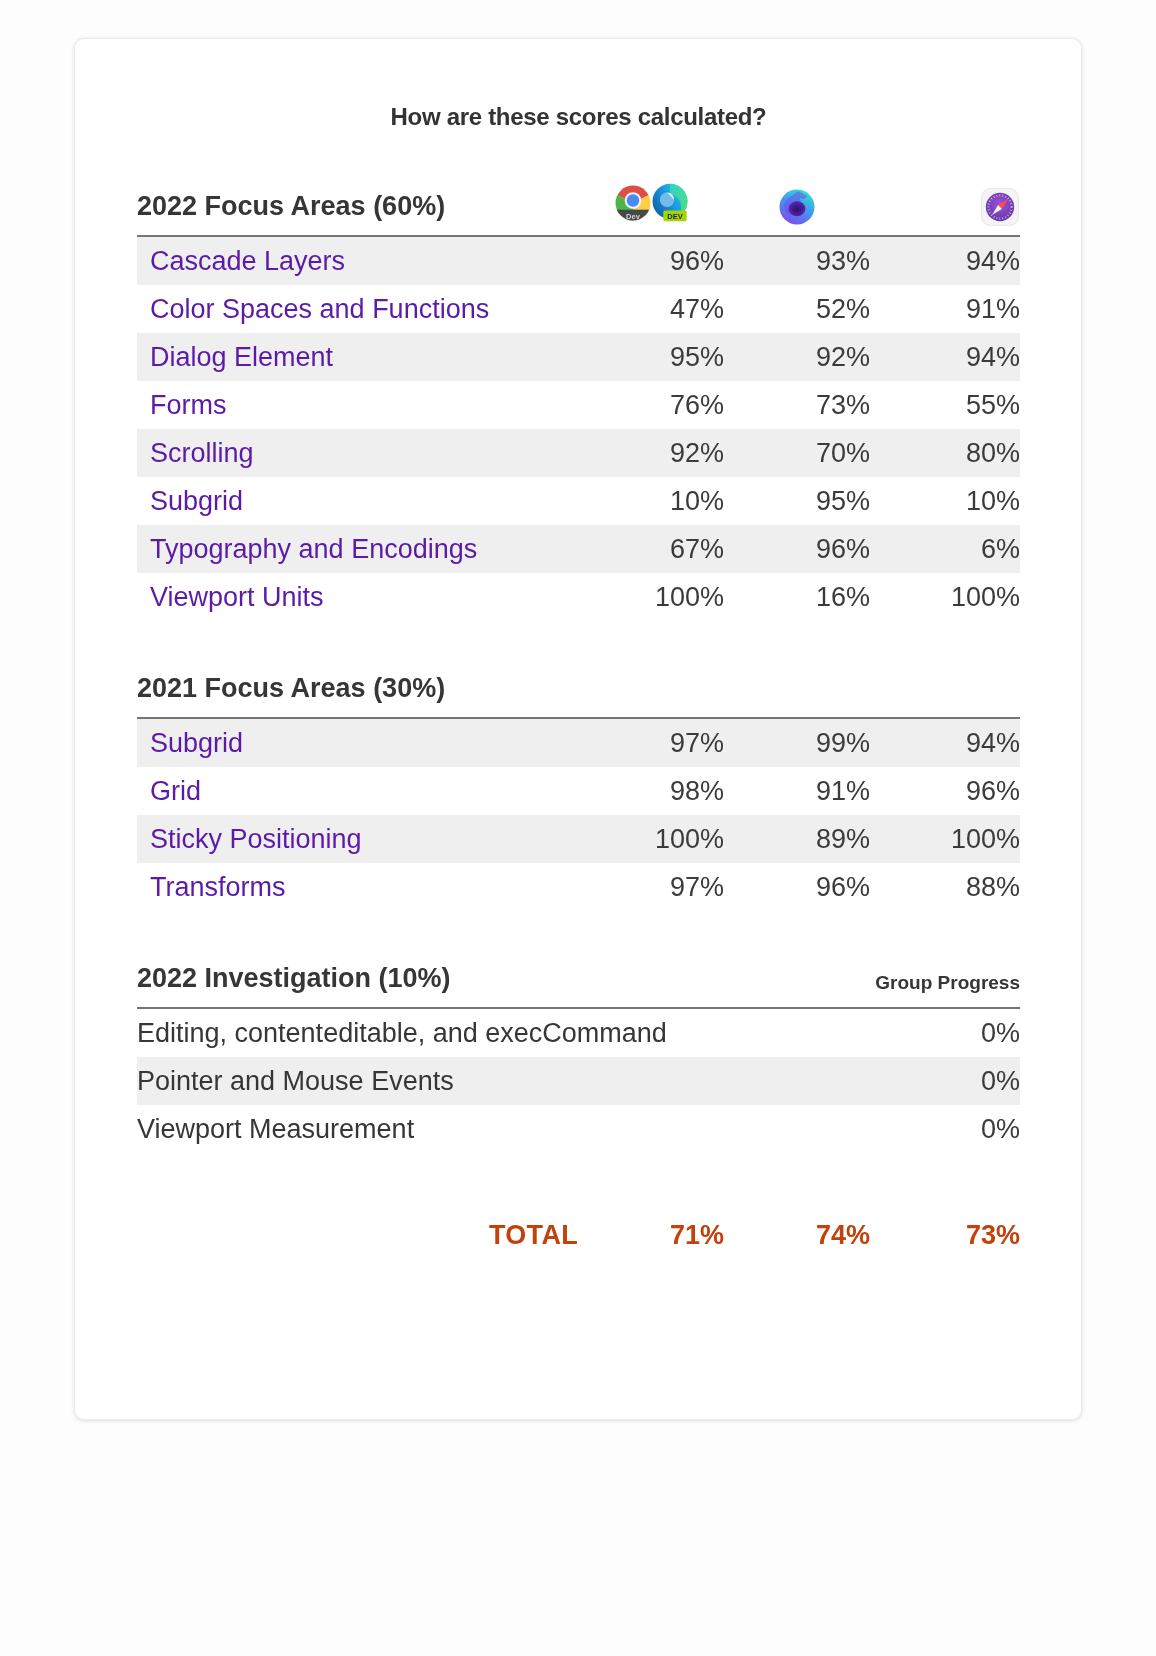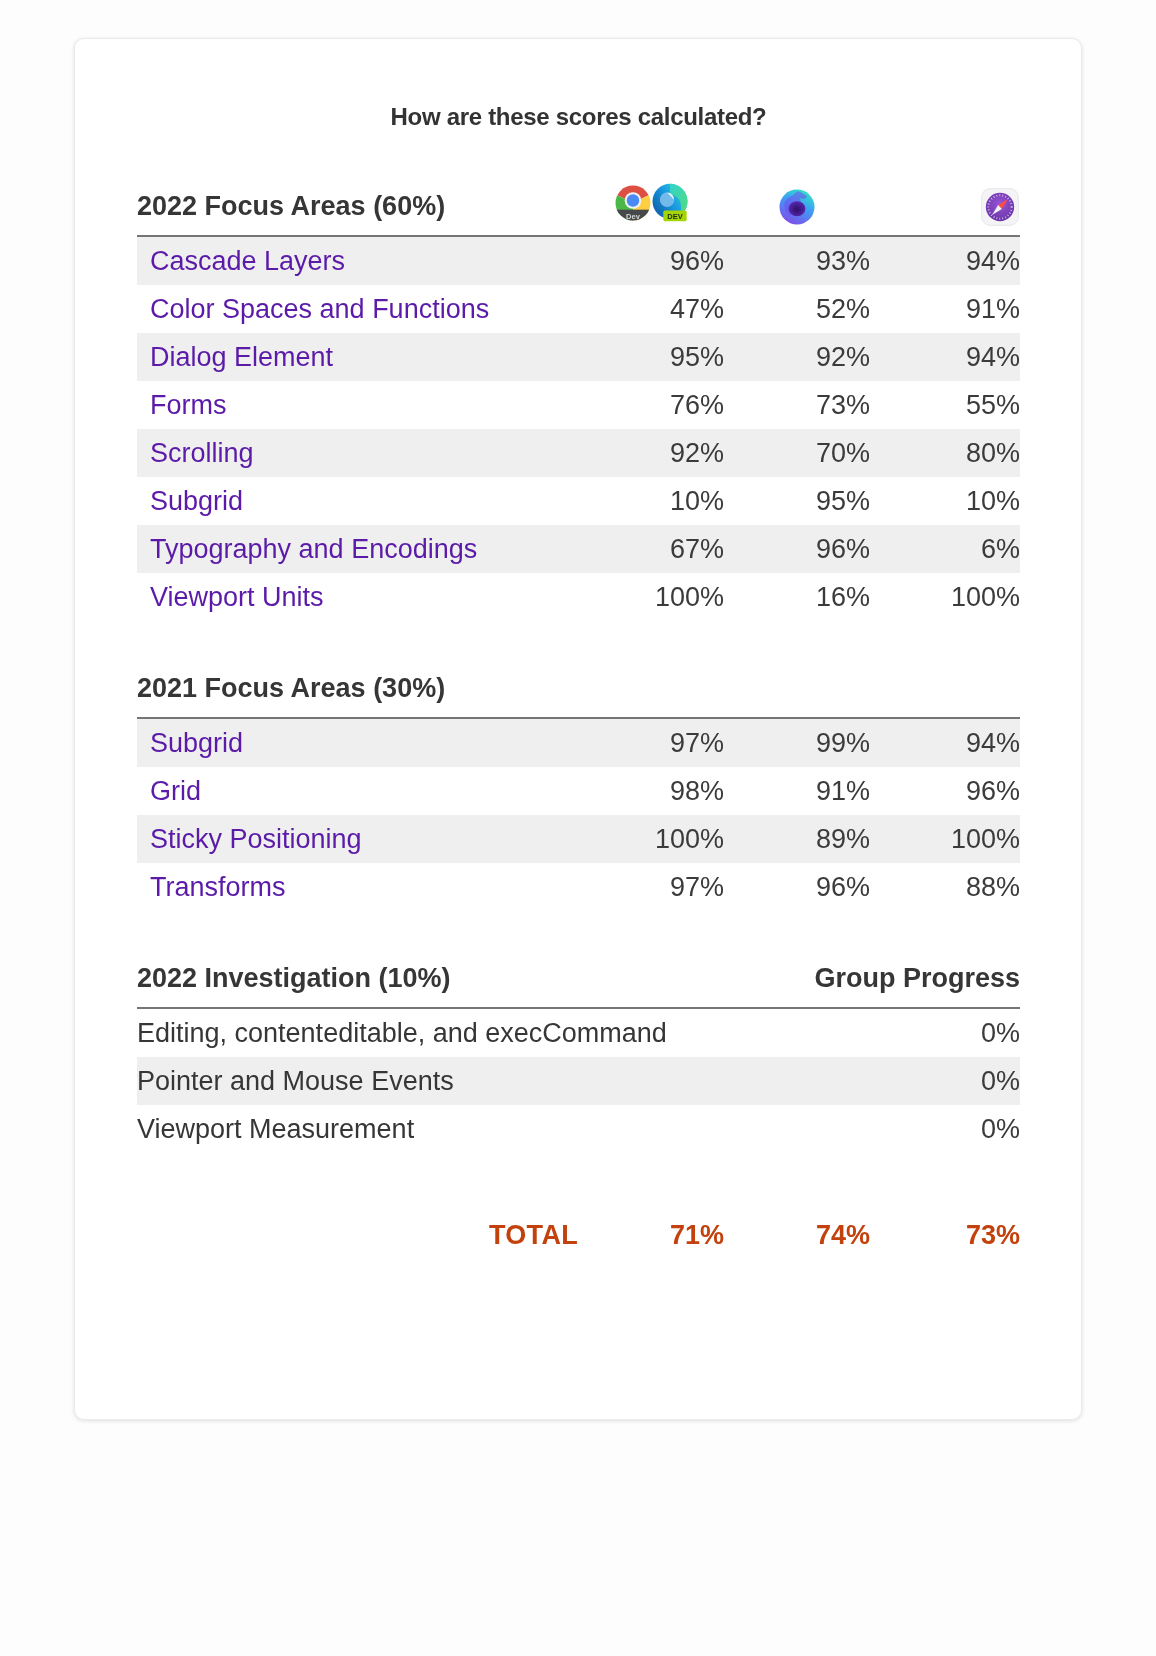--- a/index.html
+++ b/index.html
@@ -40,21 +40,21 @@
   }
   th.heading{
     font-size:27px;
     font-weight:700;
     color:#363636;
     text-align:left;
     white-space:nowrap;
   }
   th.icons-cell{text-align:center;padding-bottom:8px;}
   th.progress-heading{
-    font-size:27px;
+    font-size:19px;
     font-weight:700;
     color:#363636;
     text-align:right;
     white-space:nowrap;
   }
   .icon-pair{display:inline-flex;align-items:flex-end;}
   .icon-pair svg + svg{margin-left:-3px;}
   tbody td{
     height:48px;
     font-size:27px;

